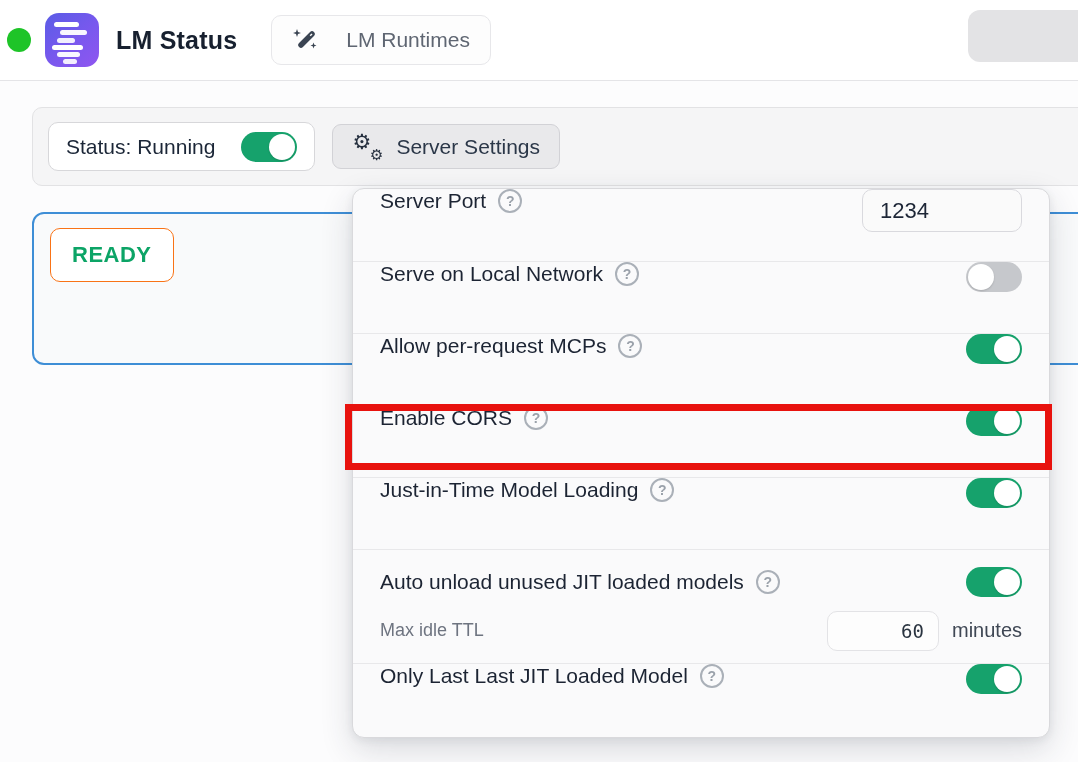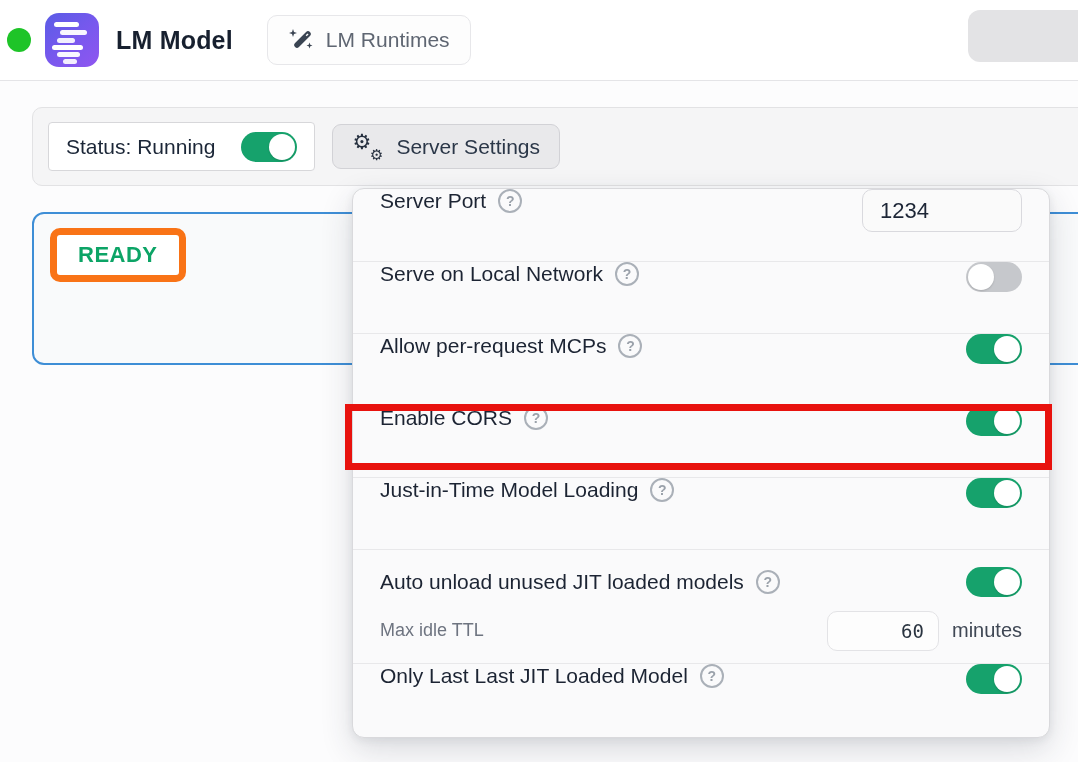--- a/index.html
+++ b/index.html
@@ -13,47 +13,47 @@
   .traffic-dot { width:24px; height:24px; border-radius:50%; background:#1ec428;
                  margin-left:7px; flex:0 0 auto; }
   .app-icon { position:relative; width:54px; height:54px; border-radius:14px;
               background:linear-gradient(140deg,#5a5ce6 0%,#7a58ee 55%,#8f56f0 100%);
               margin-left:14px; flex:0 0 auto; overflow:hidden; }
   .app-icon .bar { position:absolute; background:#ffffff; height:5px; border-radius:3px; }
   .b1{top:9px;left:9px;width:25px;} .b2{top:17px;left:15px;width:27px;opacity:.95;}
   .b3{top:25px;left:12px;width:18px;opacity:.9;} .b4{top:32px;left:7px;width:31px;}
   .b5{top:39px;left:12px;width:23px;opacity:.95;} .b6{top:46px;left:18px;width:14px;opacity:.9;}
   .app-title { font-size:25px; font-weight:700; color:#17202f; margin-left:17px; letter-spacing:.2px; }
-  .runtimes-btn { display:flex; align-items:center; gap:12px; margin-left:34px;
+  .runtimes-btn { display:flex; align-items:center; gap:28px; margin-left:34px;
                   height:50px; padding:0 20px; background:#fdfdfd;
                   border:1px solid #e7e7ea; border-radius:10px; cursor:pointer; }
   .runtimes-btn .label { font-size:21px; color:#5f6672; }
   .header-blob { position:absolute; top:10px; left:968px; right:-16px; height:52px;
                  background:#e3e3e5; border-radius:12px; }
 
   
   .status-strip { position:absolute; left:32px; right:-12px; top:107px; height:79px;
                   background:#f5f5f6; border:1px solid #e2e2e4; border-radius:10px;
                   display:flex; align-items:center; padding:0 15px; gap:17px; z-index:2; }
-  .status-pill { height:49px; background:#ffffff; border:1px solid #d7d7da; border-radius:4px;
+  .status-pill { height:49px; background:#ffffff; border:1px solid #d7d7da; border-radius:10px;
                  display:flex; align-items:center; padding:0 17px; gap:26px; }
   .status-pill .label { font-size:21px; font-weight:500; color:#1b2637; }
   .settings-btn { height:45px; background:#e9e9eb; border:1px solid #d2d2d6; border-radius:9px;
                   display:flex; align-items:center; padding:0 19px; gap:13px; cursor:pointer; }
   .settings-btn .label { font-size:21px; color:#2b3748; }
   .gears { position:relative; width:31px; height:32px; flex:0 0 auto; }
   .gears span { position:absolute; font-family:"DejaVu Sans", sans-serif; color:#26303f; line-height:1; }
   .gear-big { font-size:21px; left:0; top:1px; }
   .gear-small { font-size:15px; right:0; bottom:0; }
 
   
   .model-card { position:absolute; left:32px; right:-12px; top:212px; height:153px;
                 background:#f9fafb; border:2px solid #3e8ed6; border-radius:12px; z-index:1; }
   .ready-badge { position:absolute; left:16px; top:14px; height:54px; padding:0 21px;
-                 background:#ffffff; border:7px solid #f97316; border-radius:10px;
+                 background:#ffffff; border:1px solid #f97316; border-radius:10px;
                  display:flex; align-items:center; }
   .ready-badge .txt { font-size:22px; font-weight:700; color:#0ca466; letter-spacing:.5px; }
   .model-box { position:absolute; left:16px; top:86px; width:520px; height:52px;
                background:#ffffff; border:1px solid #e2e2e4; border-radius:10px;
                display:flex; align-items:center; padding:0 17px; gap:15px;
                font-family:"DejaVu Sans Mono", monospace; font-size:23px; white-space:nowrap;
                overflow:hidden; cursor:pointer; }
   .model-box .mtype { color:#8e9095; }
   .model-box .mname { color:#3d87dc; }
 
@@ -102,21 +102,21 @@
 <div class="header">
   <div class="traffic-dot"></div>
   <div class="app-icon">
     <div class="bar b1"></div>
       <div class="bar b2"></div>
       <div class="bar b3"></div>
     <div class="bar b4"></div>
       <div class="bar b5"></div>
       <div class="bar b6"></div>
   </div>
-  <div class="app-title">LM Model</div>
+  <div class="app-title">LM Status</div>
   <div class="runtimes-btn">
     <span>
       <svg class="wand-svg" viewBox="0 0 26 26">
         <line x1="9" y1="18" x2="20" y2="7" stroke="#3a4452" stroke-width="5.5" stroke-linecap="round"></line>
         <line x1="18.2" y1="8.8" x2="20" y2="7" stroke="#fdfdfd" stroke-width="1.4"></line>
         <path d="M5 2 L6 5 L9 6 L6 7 L5 10 L4 7 L1 6 L4 5 Z" fill="#3a4452"></path>
         <path d="M21.5 15.5 L22.3 17.7 L24.5 18.5 L22.3 19.3 L21.5 21.5 L20.7 19.3 L18.5 18.5 L20.7 17.7 Z" fill="#3a4452"></path>
       </svg>
     </span>
     <span class="label">LM Runtimes</span>

